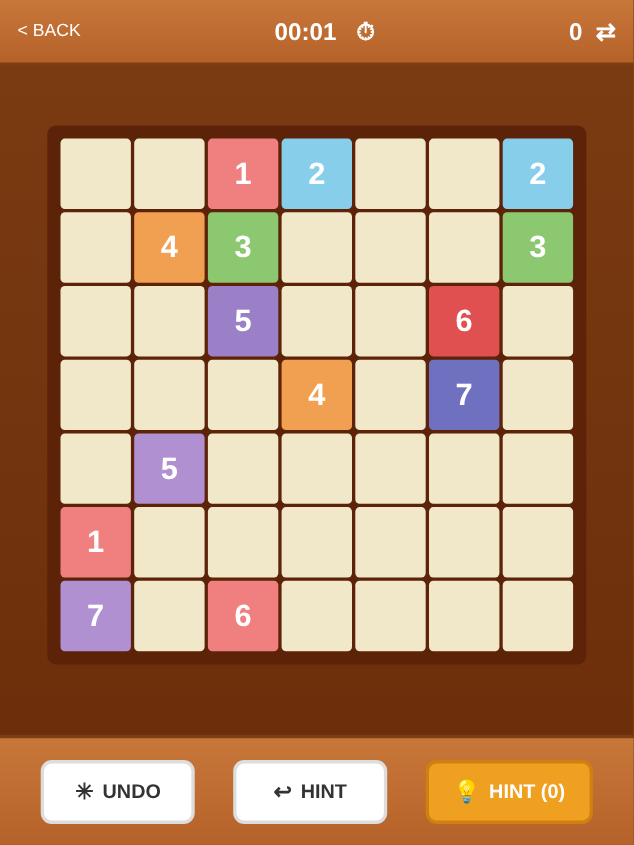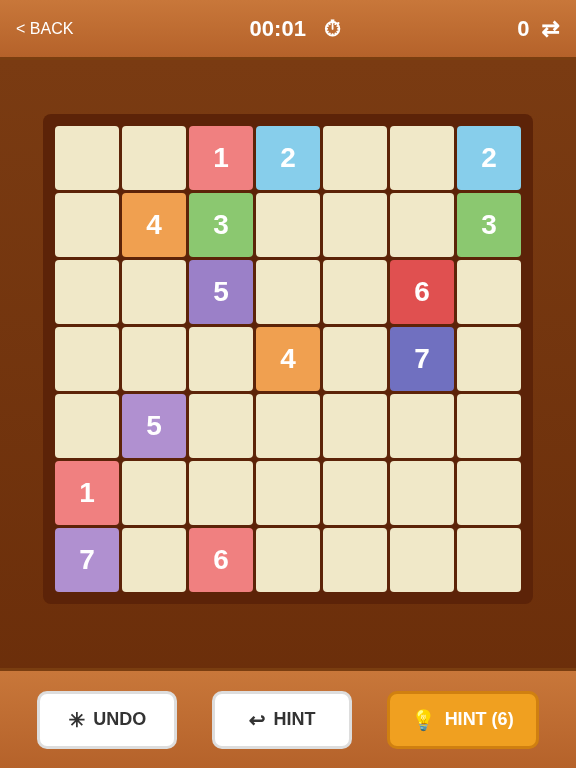--- a/index.html
+++ b/index.html
@@ -240,15 +240,15 @@
   <button class="tool-btn btn-clear">
     <span class="btn-icon">✳</span>
     <span>UNDO</span>
   </button>
   <button class="tool-btn btn-undo">
     <span class="btn-icon">↩</span>
     <span>HINT</span>
   </button>
   <button class="tool-btn btn-hint">
     <span class="btn-icon">💡</span>
-    <span>HINT (6)</span>
+    <span>HINT (0)</span>
   </button>
 </div>
 
 </body></html>

